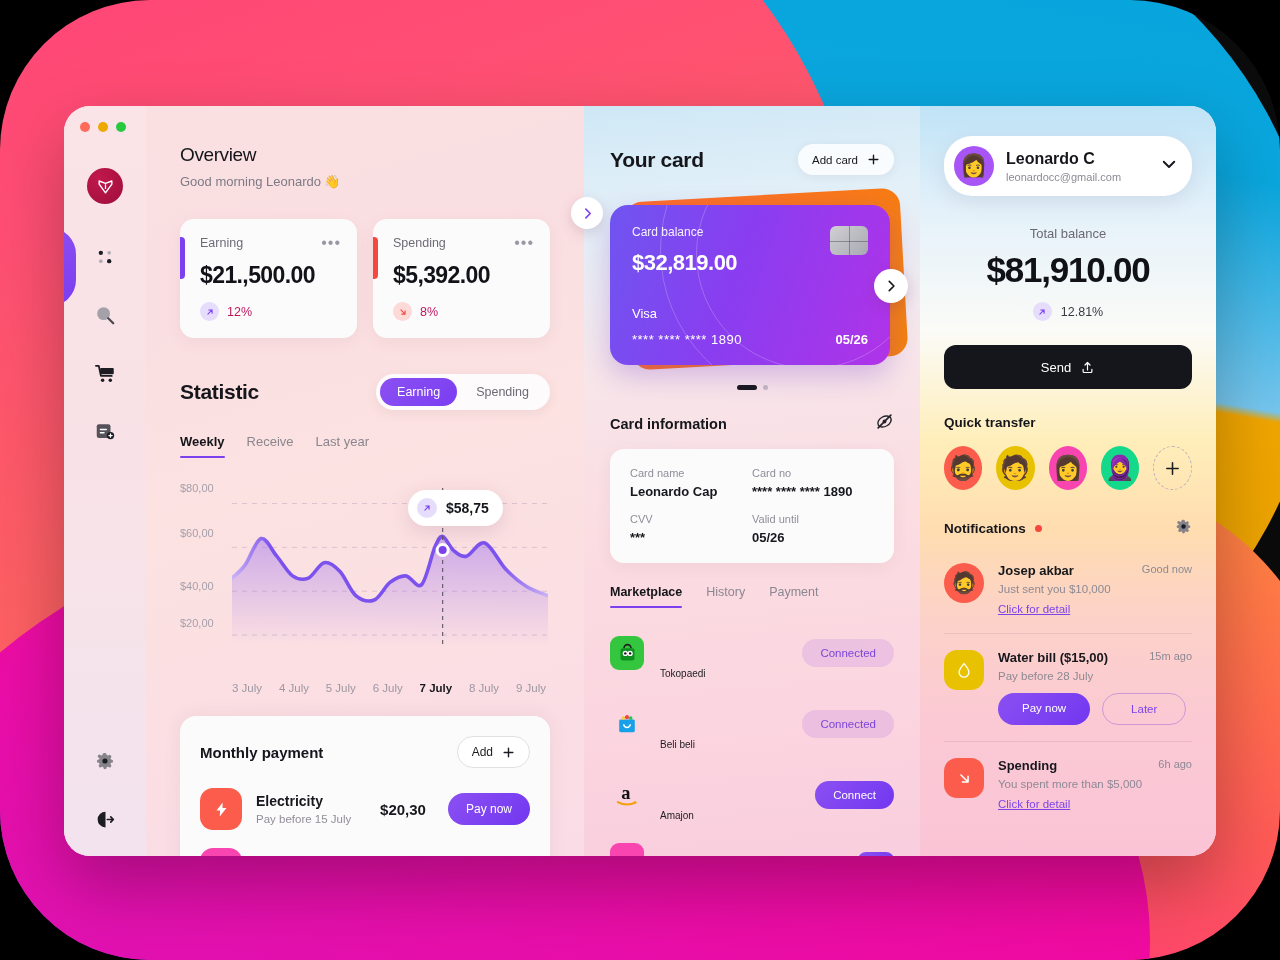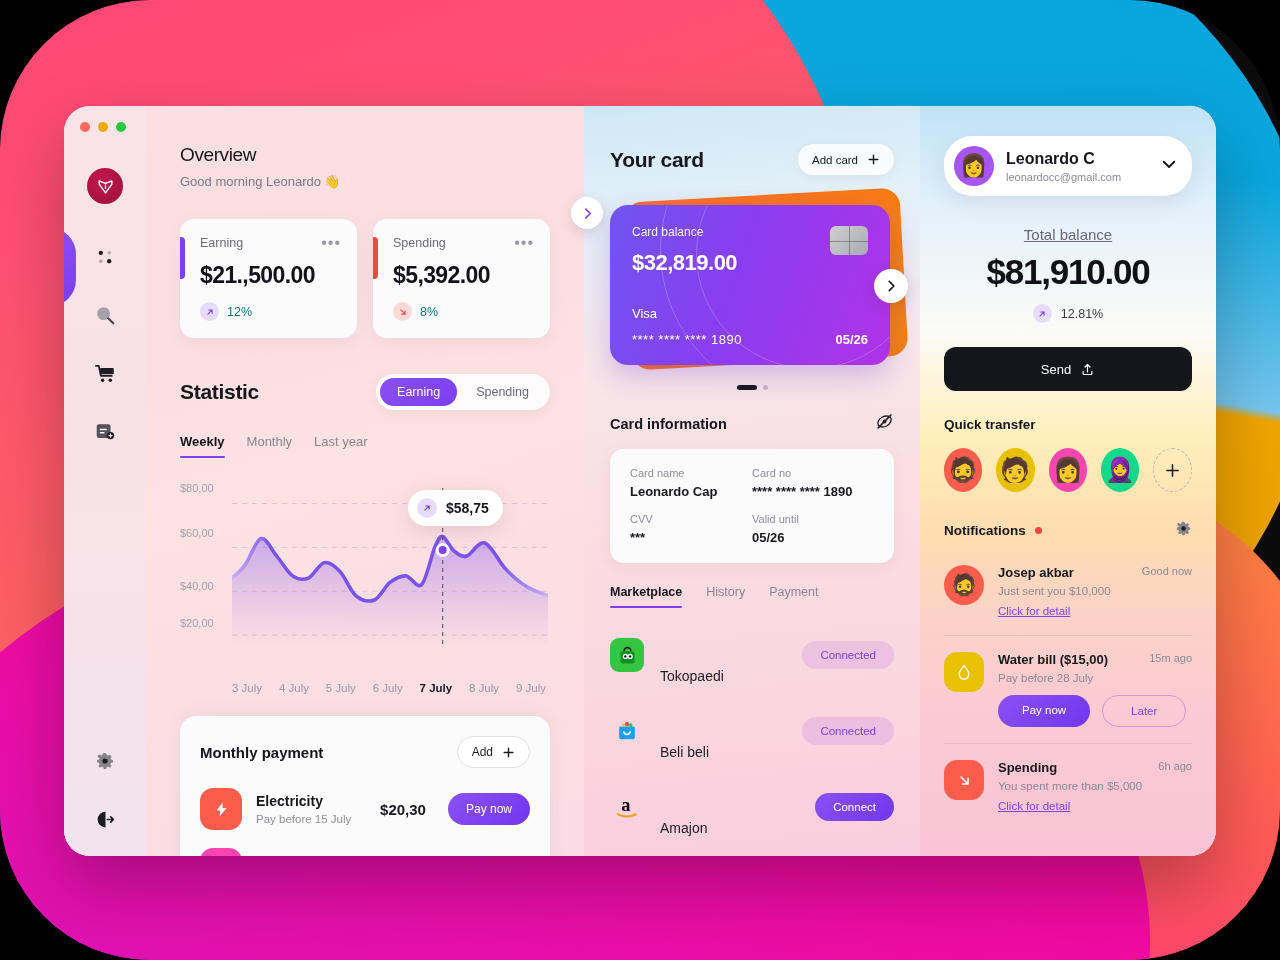--- a/index.html
+++ b/index.html
@@ -109,21 +109,21 @@
   }
   .stat-card .bar { position: absolute; left: 0; top: 18px; width: 5px; height: 42px; border-radius: 0 4px 4px 0; }
   .stat-head { display: flex; justify-content: space-between; align-items: center; }
   .stat-label { font-size: 12.5px; color: #6e6b77; }
   .dots { color: #9b98a3; font-size: 16px; letter-spacing: 1px; line-height: 1; cursor: pointer; }
   .stat-value { font-size: 23px; font-weight: 700; color: #121318; margin-top: 11px; letter-spacing: -.6px; }
   .stat-delta { display: flex; align-items: center; gap: 8px; margin-top: 13px; }
   .pill-ic { width: 19px; height: 19px; border-radius: 50%; display: flex; align-items: center; justify-content: center; }
   .pill-ic.up { background: #e6ddfd; }
   .pill-ic.down { background: #fdd9d7; }
-  .delta-txt { font-size: 12.5px; color: #0f766e; }
+  .delta-txt { font-size: 12.5px; color: #be185d; }
 
   .stat-title-row { display: flex; align-items: center; justify-content: space-between; margin-top: 36px; }
   .h2 { font-size: 21px; font-weight: 700; color: #15161b; letter-spacing: -.3px; }
   .seg {
     background: #fdfbfc; border-radius: 22px; padding: 4px; display: flex; gap: 2px;
     box-shadow: 0 3px 12px rgba(120,60,90,.08);
   }
   .seg-btn { font-size: 12.5px; padding: 7px 17px; border-radius: 18px; color: #6c6a75; cursor: pointer; }
   .seg-btn.active { background: linear-gradient(135deg,#8b50f2,#7b3ef2); color: #fff; }
 
@@ -234,42 +234,42 @@
   }
   .info-grid { display: grid; grid-template-columns: 1fr 1fr; row-gap: 14px; }
   .inf-l { font-size: 11px; color: #918d98; }
   .inf-v { font-size: 13px; font-weight: 600; color: #17181d; margin-top: 5px; }
   .mp-tabs { display: flex; gap: 24px; margin-top: 22px; }
   .mp-tab { font-size: 12.5px; color: #8b8791; padding-bottom: 9px; cursor: pointer; position: relative; }
   .mp-tab.active { color: #14151a; font-weight: 600; }
   .mp-tab.active::after { content:""; position:absolute; left:0; right:0; bottom:0; height:2.5px; background:#7c41ef; border-radius:2px; }
   .mp-row { display: flex; align-items: center; margin-top: 18px; }
   .mp-ic { width: 34px; height: 34px; border-radius: 9px; display: flex; align-items: center; justify-content: center; font-size: 22px; flex: 0 0 34px; }
-  .mp-name { font-size: 14px; color: #1c1d22; margin-left: 16px; flex: 1; margin-top: 42px; }
+  .mp-name { font-size: 10px; color: #1c1d22; margin-left: 16px; flex: 1; margin-top: 42px; }
   .mp-btn { border-radius: 18px; padding: 8px 18px; font-size: 11.5px; cursor: pointer; }
   .mp-btn.connected { background: rgba(160,80,230,.16); color: #7b45d6; }
   .mp-btn.connect { background: linear-gradient(135deg,#8b50f2,#7237f0); color: #fff; }
 
   
   #right-col {
     flex: 1;
     background: linear-gradient(180deg, #bfe3f6 0%, #e4f1fa 14%, #fbfbf7 30%, #ffeeb9 45%, #ffdcb0 57%, #fcd2c8 68%, #fbc9d4 82%, #fac4d6 100%);
     padding: 30px 24px 0 24px; overflow: hidden; position: relative;
   }
   .profile {
     background: #fff; border-radius: 28px; padding: 10px 14px 10px 10px;
     display: flex; align-items: center; gap: 12px;
     box-shadow: 0 6px 20px rgba(100,80,120,.12);
   }
   .avatar { width: 40px; height: 40px; border-radius: 50%; display: flex; align-items: center; justify-content: center; font-size: 22px; flex: 0 0 40px; }
   .pf-name { font-size: 16px; font-weight: 700; color: #16171c; }
   .pf-mail { font-size: 11px; color: #8e8a95; margin-top: 3px; }
   .pf-chev { margin-left: auto; cursor: pointer; }
 
-  .tb-label { text-align: center; font-size: 15px; color: #6c6975; margin-top: 30px; text-decoration: underline; }
+  .tb-label { text-align: center; font-size: 13px; color: #6c6975; margin-top: 30px; }
   .tb-value { text-align: center; font-size: 35px; font-weight: 700; color: #111218; margin-top: 9px; letter-spacing: -1.2px; }
   .tb-delta { display: flex; align-items: center; justify-content: center; gap: 9px; margin-top: 12px; }
   .tb-delta .delta-txt { font-size: 12.5px; color: #3b3a43; }
   .sr-row { display: flex; gap: 14px; margin-top: 24px; }
   .btn-dark {
     flex: 1; background: #15161c; color: #fff; border-radius: 12px; height: 44px;
     display: flex; align-items: center; justify-content: center; gap: 9px; font-size: 13px; cursor: pointer;
   }
 
   .h5 { font-size: 13.5px; font-weight: 700; color: #16171c; }
@@ -423,21 +423,21 @@
     <div class="stat-title-row">
       <div class="h2">Statistic</div>
       <div class="seg">
         <div class="seg-btn active">Earning</div>
         <div class="seg-btn">Spending</div>
       </div>
     </div>
 
     <div class="tabs">
       <div class="tab active">Weekly</div>
-      <div class="tab">Monthly</div>
+      <div class="tab">Receive</div>
       <div class="tab">Last year</div>
     </div>
 
     <div class="chart-wrap">
       <div class="y-lab" style="top:6px">$80,00</div>
       <div class="y-lab" style="top:51px">$60,00</div>
       <div class="y-lab" style="top:104px">$40,00</div>
       <div class="y-lab" style="top:141px">$20,00</div>
 
       <svg id="chart-svg" width="316" height="160" viewBox="0 0 316 160" style="position:absolute; left:52px; top:10px;">

